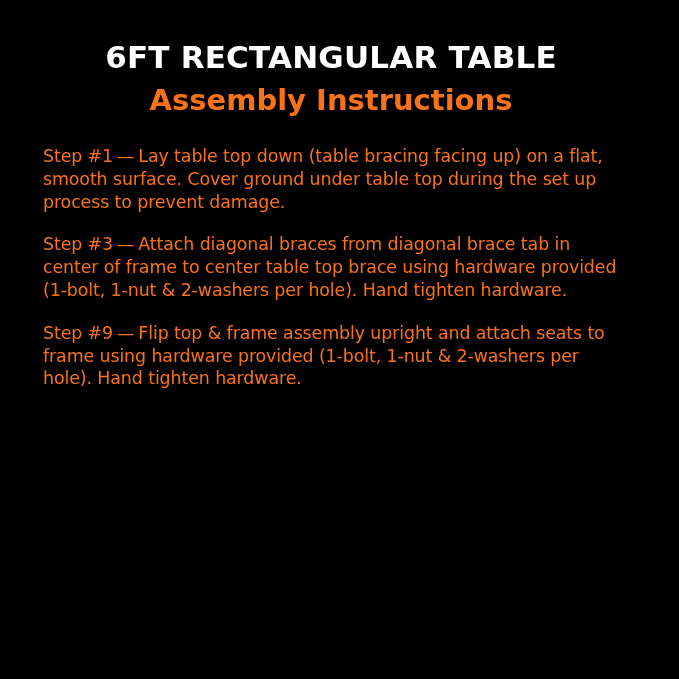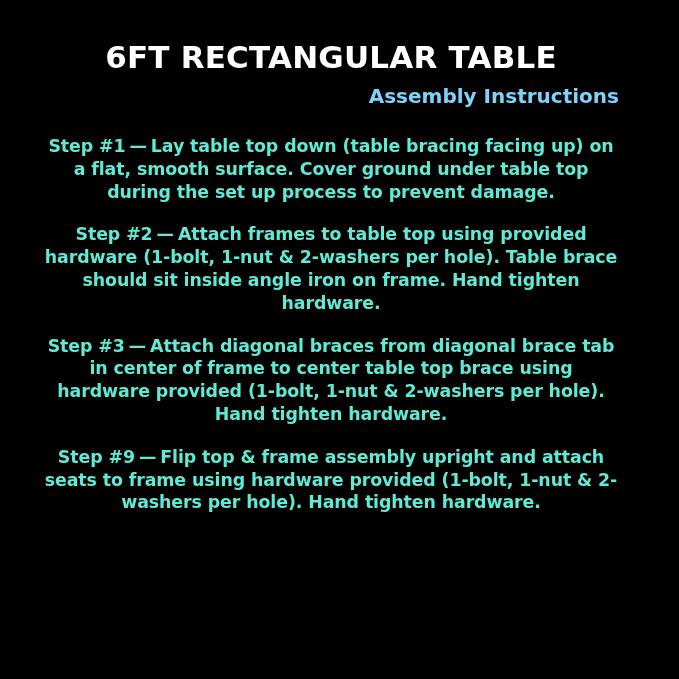--- a/index.html
+++ b/index.html
@@ -25,38 +25,37 @@
   .title {
     text-align: center;
     font-size: 31px;
     font-weight: bold;
     letter-spacing: 0.2px;
     line-height: 1.1;
     margin: 6px 0 0 0;
     color: #ffffff;
   }
   .subtitle {
-    text-align: right;
-    font-size: 20px;
+    text-align: center;
+    font-size: 29px;
     font-weight: bold;
     line-height: 1.1;
     margin: 11px 0 0 0;
-    color: #7dd3fc;
+    color: #f97316;
   }
   .steps {
     margin-top: 28px;
   }
   .step {
     font-size: 17.4px;
-    font-weight: bold;
+    font-weight: normal;
     line-height: 1.31;
     margin-bottom: 20px;
-    color: #5eead4;
+    color: #f97316;
     letter-spacing: -0.1px;
-    text-align: center;
   }
   .step:last-child {
     margin-bottom: 0;
   }
   .step-label {
     white-space: nowrap;
   }
   .dash {
     padding: 0 4px;
   }
@@ -68,23 +67,20 @@
 
   <h1 class="title">6FT RECTANGULAR TABLE</h1>
   <h2 class="subtitle">Assembly Instructions</h2>
 
   <div class="steps">
 
     <p class="step">
       <span class="step-label">Step #1</span><span class="dash">—</span><span>Lay table top down (table bracing facing up) on a flat, smooth surface. Cover ground under table top during the set up process to prevent damage.</span>
     </p>
 
-    <p class="step">
-      <span class="step-label">Step #2</span><span class="dash">—</span><span>Attach frames to table top using provided hardware (1-bolt, 1-nut &amp; 2-washers per hole). Table brace should sit inside angle iron on frame. Hand tighten hardware.</span>
-    </p>
 
     <p class="step">
       <span class="step-label">Step #3</span><span class="dash">—</span><span>Attach diagonal braces from diagonal brace tab in center of frame to center table top brace using hardware provided (1-bolt, 1-nut &amp; 2-washers per hole). Hand tighten hardware.</span>
     </p>
 
     <p class="step">
       <span class="step-label">Step #9</span><span class="dash">—</span><span>Flip top &amp; frame assembly upright and attach seats to frame using hardware provided (1-bolt, 1-nut &amp; 2-washers per hole). Hand tighten hardware.</span>
     </p>
 
 

